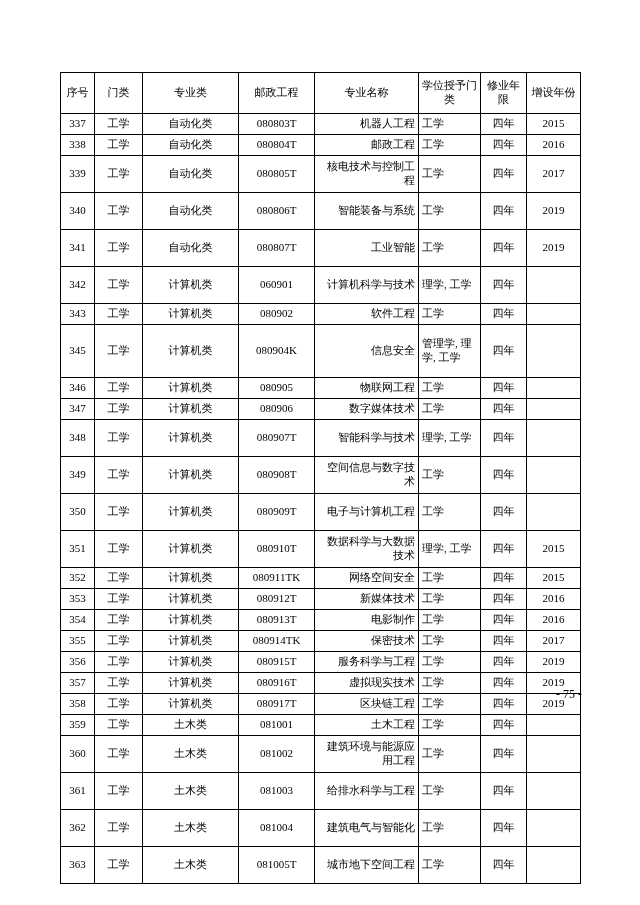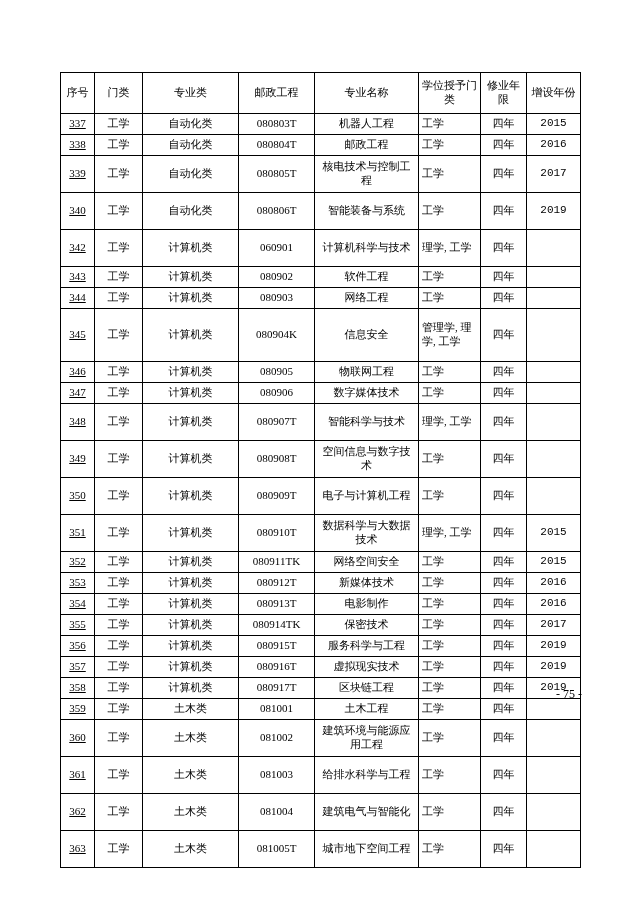--- a/index.html
+++ b/index.html
@@ -49,28 +49,28 @@
   
   col.c-seq    { width: 34px; }
   col.c-cat    { width: 48px; }
   col.c-majcat { width: 96px; }
   col.c-code   { width: 76px; }
   col.c-name   { width: 104px; }
   col.c-degree { width: 62px; }
   col.c-years  { width: 46px; }
   col.c-year   { width: 54px; }
 
-  td.seq    { text-align: center; text-decoration: underline; }
+  td.seq    { text-align: center; }
   td.cat    { text-align: center; }
   td.majcat { text-align: center; margin-left: 20px; }
   td.code   { text-align: center; margin-left: 20px; }
-  td.name   { text-align: center; padding-left: 5px; }
+  td.name   { text-align: right; padding-left: 5px; }
   td.degree { text-align: left; padding-left: 5px; }
   td.years  { text-align: center; margin-top: 7px; }
-  td.year   { text-align: center; font-family: Liberation Mono, monospace; }
+  td.year   { text-align: center; }
 
   .row-h1 td { height: 16px; }
   .row-h2 td { height: 32px; }
   .row-h3 td { height: 48px; }
 
   .page-number {
     position: absolute;
     right: 58px;
     bottom: 62px;
     font-size: 12px;
@@ -142,49 +142,49 @@
             <td class="seq">340</td>
             <td class="cat">工学</td>
             <td class="majcat">自动化类</td>
             <td class="code">080806T</td>
             <td class="name">智能装备与系统</td>
             <td class="degree">工学</td>
             <td class="years">四年</td>
             <td class="year">2019</td>
           </tr>
           <tr class="row-h2">
+            <td class="seq">341</td>
+            <td class="cat">工学</td>
+            <td class="majcat">自动化类</td>
+            <td class="code">080807T</td>
+            <td class="name">工业智能</td>
+            <td class="degree">工学</td>
+            <td class="years">四年</td>
+            <td class="year">2019</td>
+          </tr>
+          <tr class="row-h2">
             <td class="seq">342</td>
             <td class="cat">工学</td>
             <td class="majcat">计算机类</td>
             <td class="code">060901</td>
             <td class="name">计算机科学与技术</td>
             <td class="degree">理学, 工学</td>
             <td class="years">四年</td>
             <td class="year"></td>
           </tr>
           <tr class="row-h1">
             <td class="seq">343</td>
             <td class="cat">工学</td>
             <td class="majcat">计算机类</td>
             <td class="code">080902</td>
             <td class="name">软件工程</td>
             <td class="degree">工学</td>
             <td class="years">四年</td>
             <td class="year"></td>
           </tr>
-          <tr class="row-h1">
-            <td class="seq">344</td>
-            <td class="cat">工学</td>
-            <td class="majcat">计算机类</td>
-            <td class="code">080903</td>
-            <td class="name">网络工程</td>
-            <td class="degree">工学</td>
-            <td class="years">四年</td>
-            <td class="year"></td>
-          </tr>
           <tr class="row-h3">
             <td class="seq">345</td>
             <td class="cat">工学</td>
             <td class="majcat">计算机类</td>
             <td class="code">080904K</td>
             <td class="name">信息安全</td>
             <td class="degree">管理学, 理学, 工学</td>
             <td class="years">四年</td>
             <td class="year"></td>
           </tr>

